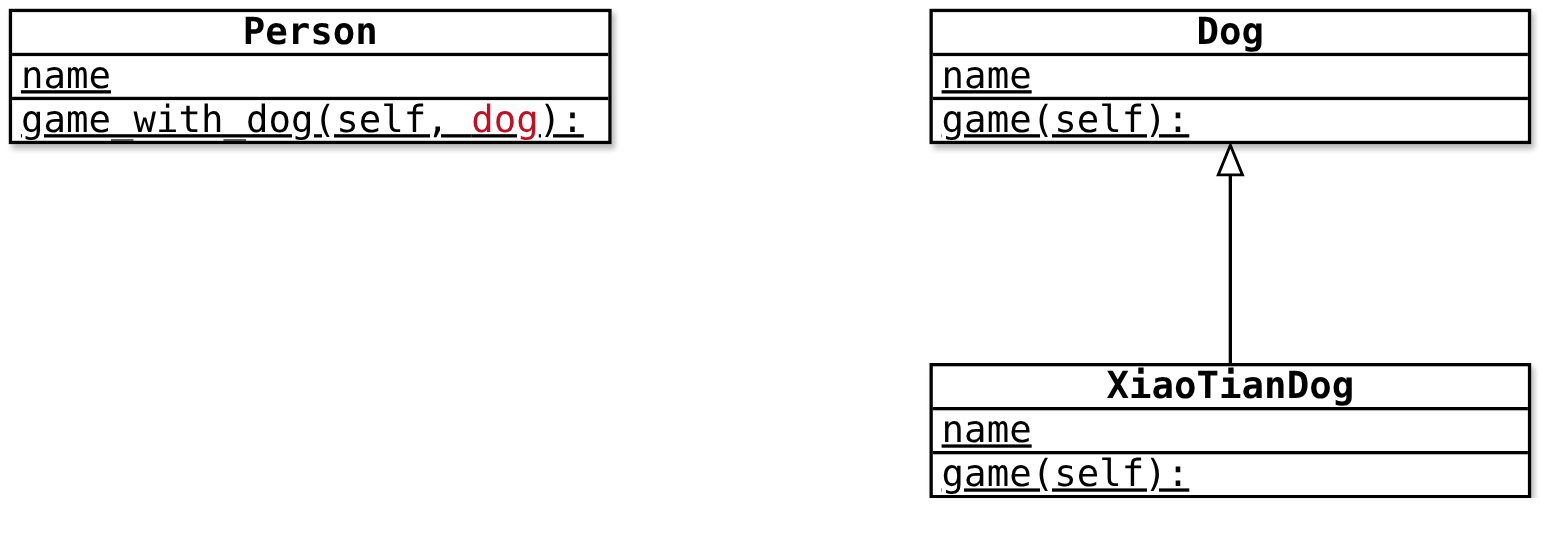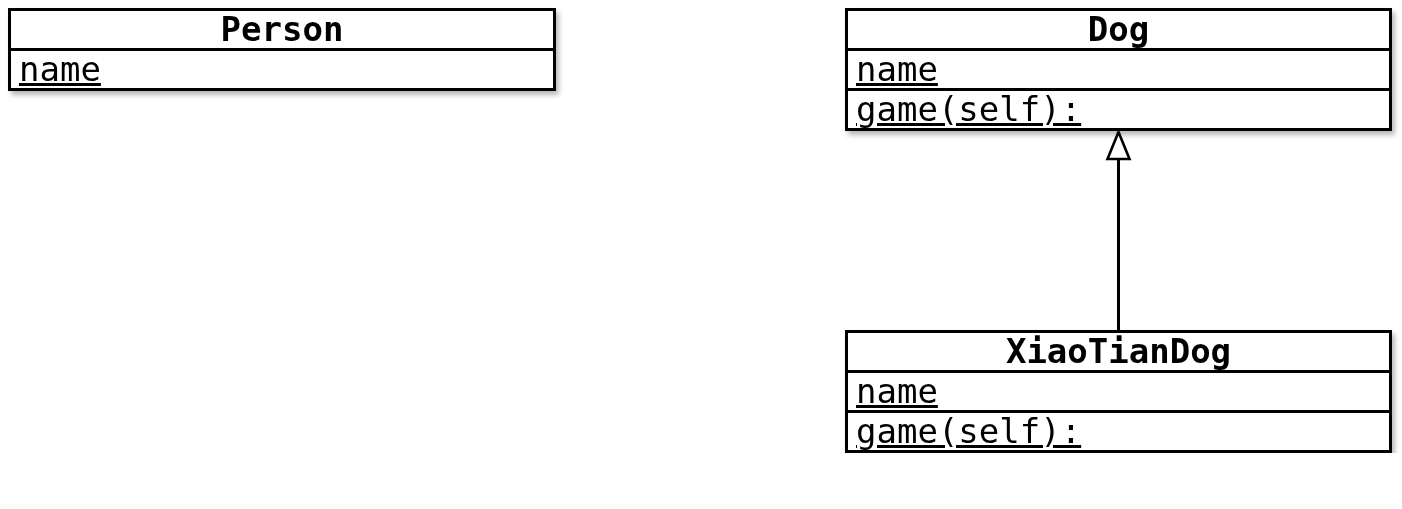--- a/index.html
+++ b/index.html
@@ -56,20 +56,21 @@
   #box-xiaotiandog { left: 845px; top: 330px; width: 541px; }
 </style>
 </head>
 <body>
 
 <div class="stage">
 
   <div class="class-box" id="box-person">
     <div class="row title">Person</div>
     <div class="row attr">name</div>
+    <div class="row method"><span>game_with_dog(self, </span><span class="param">dog</span><span>):</span></div>
   </div>
 
   <div class="class-box" id="box-dog">
     <div class="row title">Dog</div>
     <div class="row attr">name</div>
     <div class="row method">game(self):</div>
   </div>
 
   <div class="class-box" id="box-xiaotiandog">
     <div class="row title">XiaoTianDog</div>

